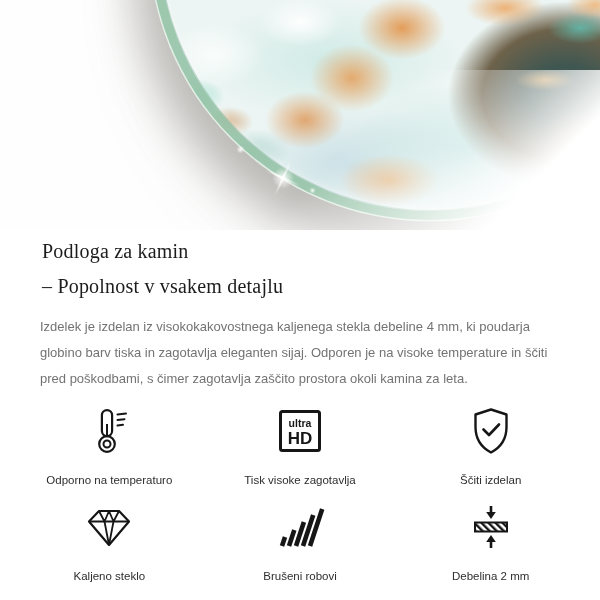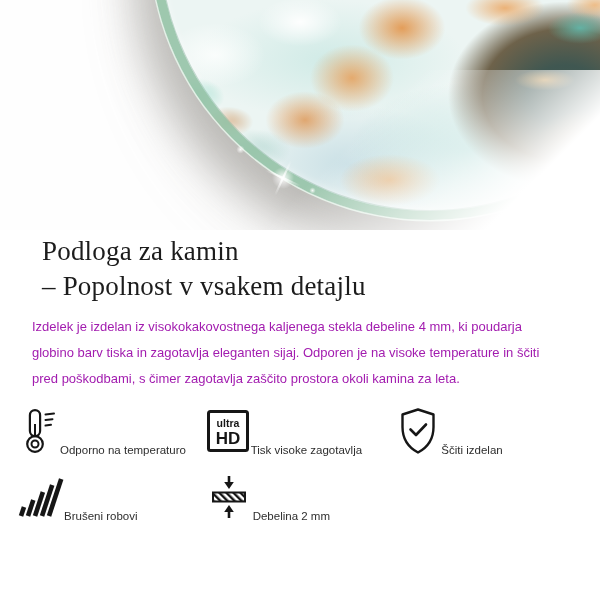--- a/index.html
+++ b/index.html
@@ -57,33 +57,33 @@
     background:linear-gradient(180deg, rgba(255,255,255,0), rgba(255,255,255,.95), rgba(255,255,255,0));}
   .glint{position:absolute;border-radius:50%;
     background:radial-gradient(circle, rgba(255,255,255,.9), rgba(255,255,255,0) 65%);}
   .glint.g1{left:236px;top:145px;width:9px;height:9px;}
   .glint.g2{left:309px;top:187px;width:7px;height:7px;}
 
   
   .headline{
     margin:4px 42px 0 42px;
     font-family:"Liberation Serif", serif;font-weight:400;
-    font-size:27px;line-height:35px;color:#1c1c1c;letter-spacing:.2px;
+    font-size:20px;line-height:35px;color:#1c1c1c;letter-spacing:.2px;
   }
   .description{
-    margin:10px 36px 0 32px;max-width:524px;
-    font-size:13px;line-height:26px;color:#a21caf;
+    margin:10px 36px 0 40px;max-width:524px;
+    font-size:13px;line-height:26px;color:#737373;
   }
 
   
   .features{
     margin:14px 14px 0 14px;
     display:grid;grid-template-columns:repeat(3,1fr);row-gap:16px;
   }
-  .feature{display:flex;flex-direction:row;align-items:flex-end;}
+  .feature{display:flex;flex-direction:column;align-items:center;}
   .icon-box{height:50px;display:flex;align-items:center;justify-content:center;}
   .feature-label{margin-top:18px;font-size:11.5px;color:#2e2e2e;white-space:nowrap;}
   .icon-box svg{display:block;}
   .stroke{stroke:#161616;fill:none;}
 </style>
 </head>
 <body>
 
 <div class="hero">
   <div class="glass-shadow"></div>
@@ -133,20 +133,31 @@
   <div class="feature">
     <div class="icon-box">
       <svg width="46" height="50" viewBox="0 0 46 50">
         <path class="stroke" stroke-width="2.4" stroke-linejoin="round" d="M23 3.5 L38.5 8.5 V21 C38.5 33.5 31.5 42 23 46.5 C14.5 42 7.5 33.5 7.5 21 V8.5 Z"></path>
         <path class="stroke" stroke-width="2.6" stroke-linecap="round" stroke-linejoin="round" d="M15.5 23.5 L21 29 L31 18.5"></path>
       </svg>
     </div>
     <div class="feature-label">Ščiti izdelan</div>
   </div>
 
+  <div class="feature">
+    <div class="icon-box">
+      <svg width="52" height="46" viewBox="0 0 52 46">
+        <path class="stroke" stroke-width="2.2" stroke-linejoin="round" d="M16 7 H36 L46 17.5 L26 41 L6 17.5 Z"></path>
+        <path class="stroke" stroke-width="1.8" stroke-linejoin="round" d="M6 17.5 H46"></path>
+        <path class="stroke" stroke-width="1.8" stroke-linejoin="round" d="M16 7 L21.5 17.5 L26 7 L30.5 17.5 L36 7"></path>
+        <path class="stroke" stroke-width="1.8" stroke-linejoin="round" d="M21.5 17.5 L26 41 M30.5 17.5 L26 41"></path>
+      </svg>
+    </div>
+    <div class="feature-label">Kaljeno steklo</div>
+  </div>
 
   <div class="feature">
     <div class="icon-box">
       <svg width="50" height="44" viewBox="0 0 50 44">
         <line class="stroke" stroke-width="4.6" x1="7" y1="41" x2="10" y2="32"></line>
         <line class="stroke" stroke-width="4.6" x1="14" y1="41" x2="19.3" y2="25"></line>
         <line class="stroke" stroke-width="4.6" x1="21" y1="41" x2="28.9" y2="17"></line>
         <line class="stroke" stroke-width="4.6" x1="28" y1="41" x2="38.2" y2="10"></line>
         <line class="stroke" stroke-width="4.6" x1="35" y1="41" x2="47.2" y2="4"></line>
       </svg>

